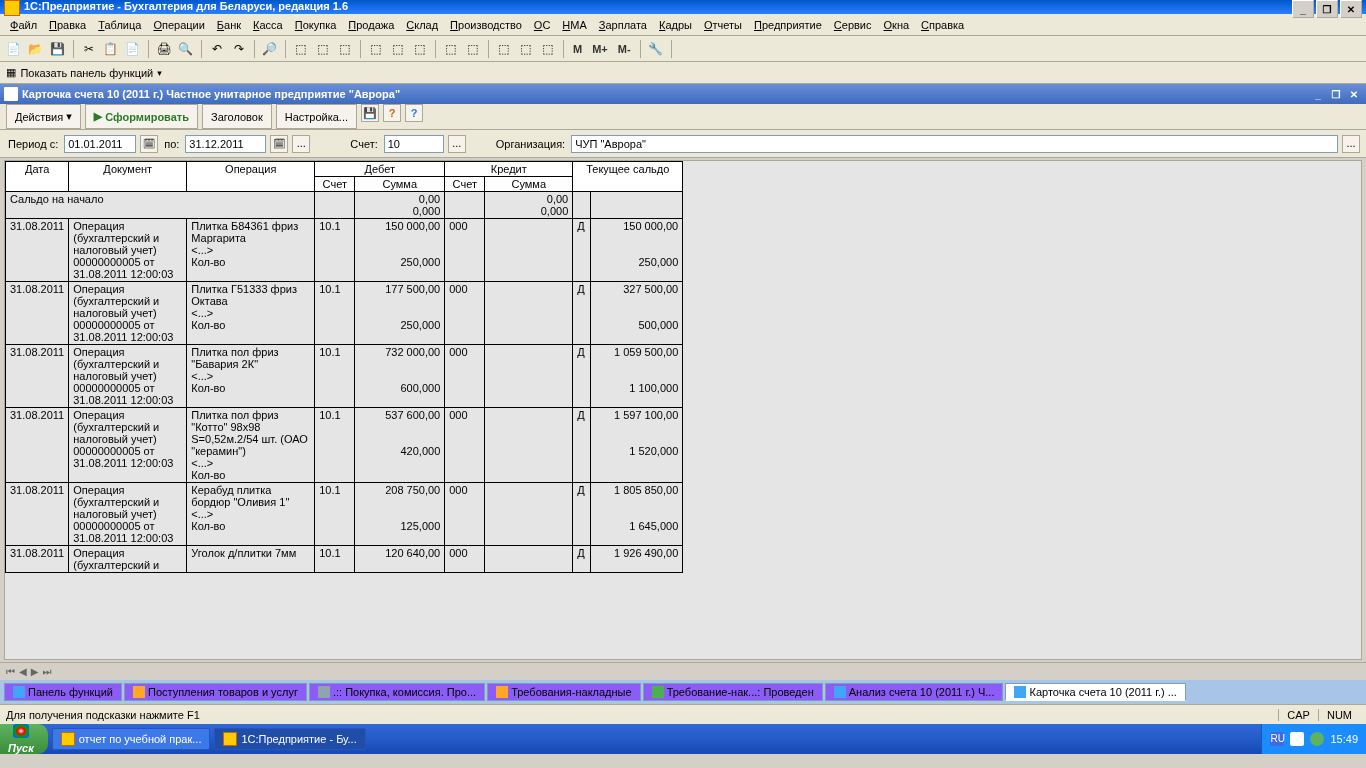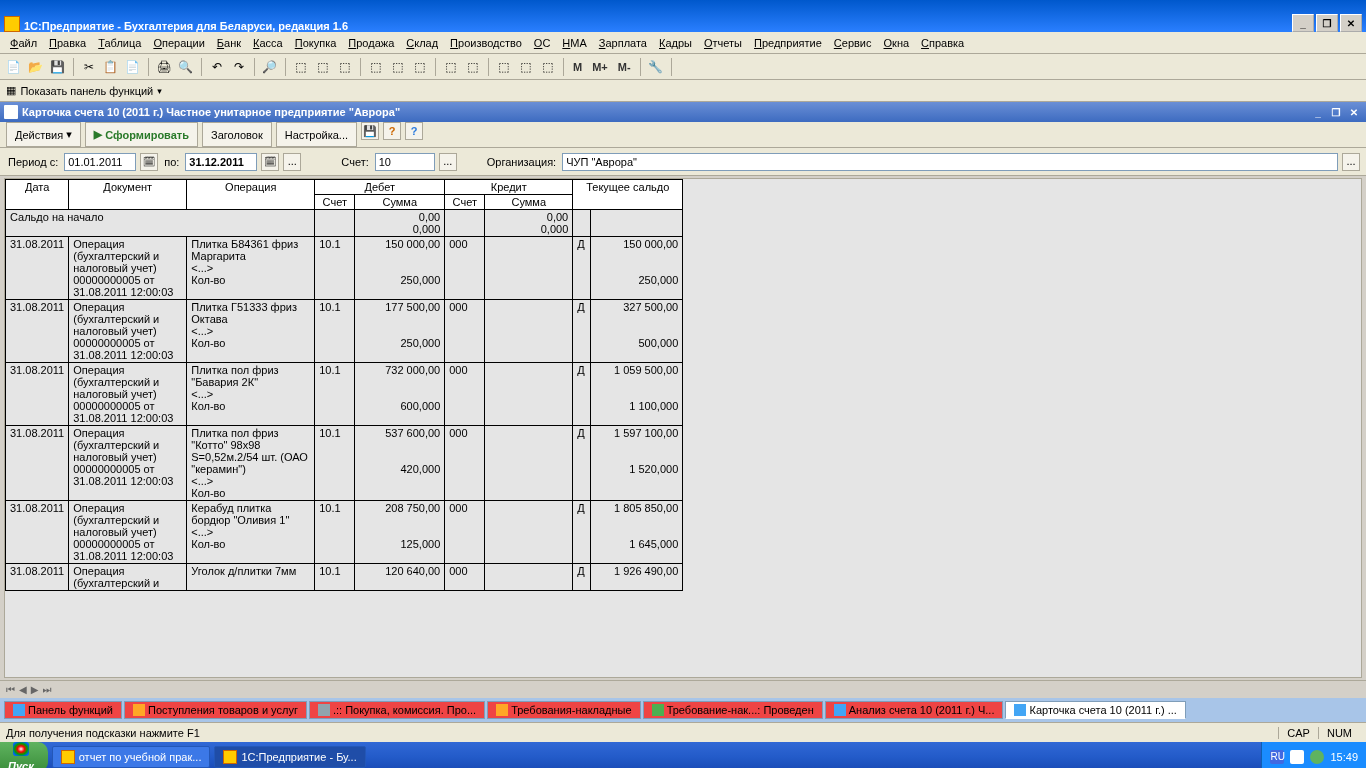--- a/index.html
+++ b/index.html
@@ -1,19 +1,19 @@
 <!DOCTYPE html>
 <html><head>
 <meta charset="utf-8">
 <style>
 * { box-sizing: border-box; margin: 0; padding: 0; }
 body { font-family: "Segoe UI", Tahoma, Arial, sans-serif; font-size: 11px; background: #d4d0c8; width: 1366px; height: 768px; overflow: hidden; }
 
 
-.title-bar { background: linear-gradient(#0058cc, #2a7fff); height: 32px; display: flex; align-items: flex-end; padding: 0 4px; color: #fff; font-weight: bold; }
+.title-bar { background: linear-gradient(#0058cc, #2a7fff); height: 14px; display: flex; align-items: flex-start; padding: 0 4px; color: #fff; font-weight: bold; }
 .title-bar .app-icon { width: 16px; height: 16px; background: #ffcc00; border: 1px solid #cc6600; margin-right: 4px; display: inline-block; }
 .title-bar .spacer { flex: 1; }
 .title-bar .win-btn { width: 22px; height: 18px; background: #d4d0c8; border: 1px outset #fff; margin-left: 2px; display: flex; align-items: center; justify-content: center; color: #000; font-size: 10px; cursor: pointer; }
 
 
 .menu-bar { background: #ece9d8; height: 22px; display: flex; align-items: center; padding: 0 4px; border-bottom: 1px solid #aca899; }
 .menu-bar .mi { padding: 2px 6px; cursor: pointer; }
 .menu-bar .mi u { text-decoration: underline; }
 
 
@@ -61,21 +61,21 @@
 .col-sum2 { width: 88px; }
 .col-dk { width: 18px; }
 .col-bal { width: 92px; }
 
 
 .bottom-tabs { background: #d4d0c8; height: 18px; border-top: 1px solid #aca899; display:flex;align-items:center;padding:0 6px;gap:4px;font-size:10px;}
 .bottom-tabs .arrow{cursor:pointer;color:#666;}
 
 
 .mdi-tabs { background: #a8c5e8; height: 24px; display: flex; align-items: center; padding: 0 4px; gap: 2px; }
-.mdi-tab { background: #ef4444; border: 1px solid #7f9db9; padding: 2px 8px; cursor: pointer; font-size: 11px; display:flex;align-items:center;gap:3px; max-width:190px; overflow:hidden; white-space:nowrap; text-overflow:ellipsis;}
+.mdi-tab { background: #8b5cf6; border: 1px solid #7f9db9; padding: 2px 8px; cursor: pointer; font-size: 11px; display:flex;align-items:center;gap:3px; max-width:190px; overflow:hidden; white-space:nowrap; text-overflow:ellipsis;}
 .mdi-tab.active { background: #fff; border-bottom-color:#fff;}
 .mdi-tab .mdi-icon{width:12px;height:12px;display:inline-block;}
 .i-green{background:#4caf50;} .i-yellow{background:#ffa726;} .i-blue{background:#42a5f5;} .i-grey{background:#90a4ae;}
 
 
 .status-bar { background: #ece9d8; height: 20px; display: flex; align-items: center; padding: 0 6px; border-top: 1px solid #aca899; font-size: 11px; }
 .status-bar .spacer { flex: 1; }
 .status-bar .cell { border-left: 1px solid #aca899; padding: 0 8px; }
 
 
@@ -188,21 +188,21 @@
   <span class="ab-icon">💾</span>
   <span class="ab-icon" style="color:#cc6600;font-weight:bold;">?</span>
   <span class="ab-icon" style="color:#2a7add;font-weight:bold;">?</span>
 </div>
 
 <div class="filter-bar">
   <label>Период с:</label>
   <input type="text" style="width: 72px;" value="01.01.2011">
   <span class="cal">🗓</span>
   <label>по:</label>
-  <input type="text" style="width: 72px; font-weight: bold;" value="31.12.2011">
+  <input type="text" style="width: 81px;" value="31.12.2011">
   <span class="cal">🗓</span>
   <span class="dots">...</span>
   <span style="width:30px"></span>
   <label>Счет:</label>
   <input type="text" style="width: 60px;" value="10">
   <span class="dots">...</span>
   <span style="width:20px"></span>
   <label>Организация:</label>
   <input type="text" class="org-input" value="ЧУП &quot;Аврора&quot;" style="">
   <span class="dots">...</span>

